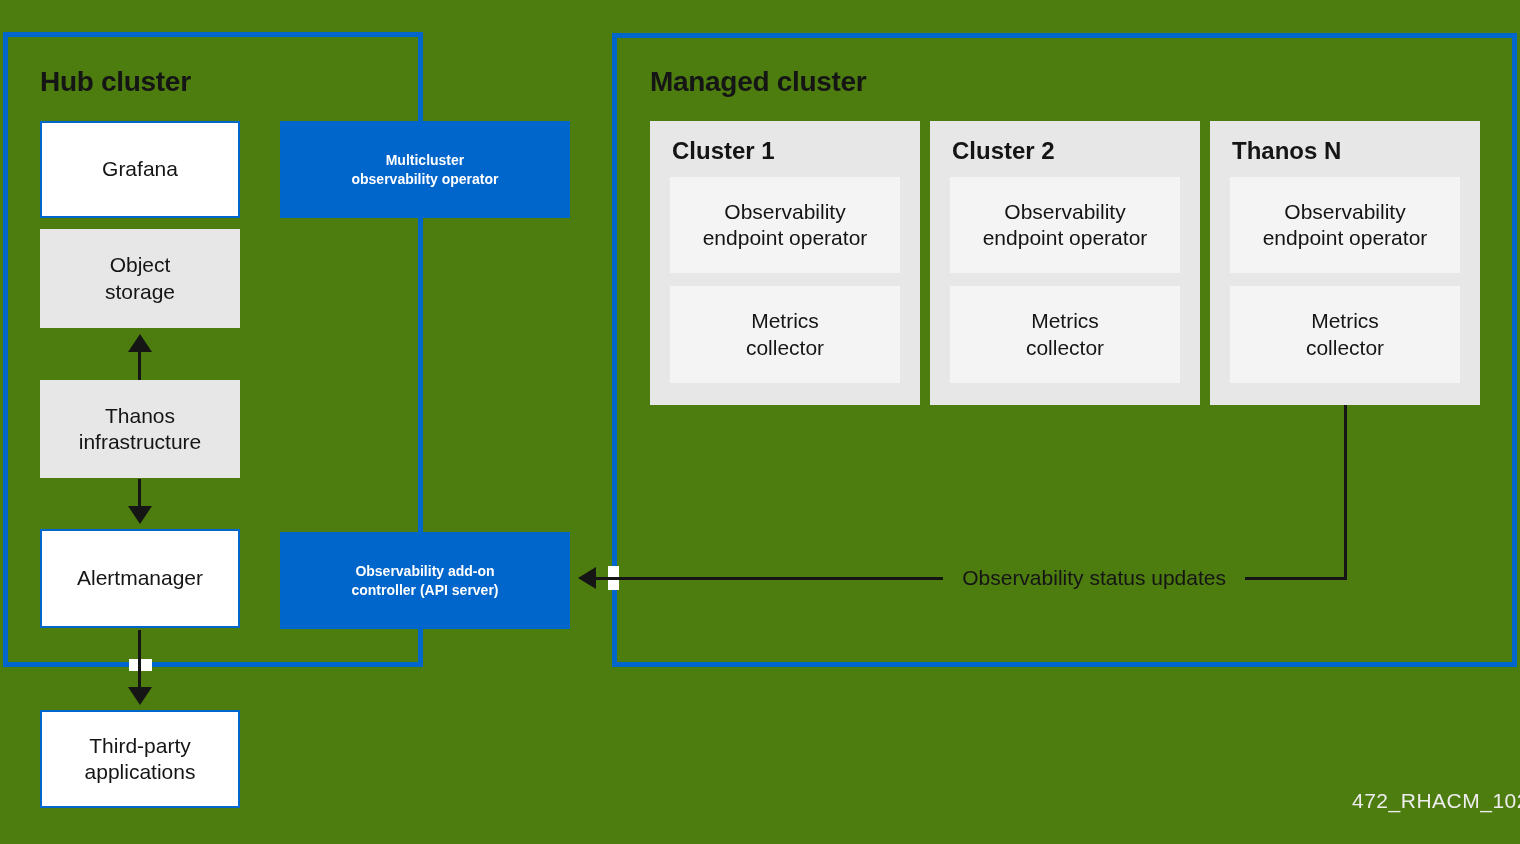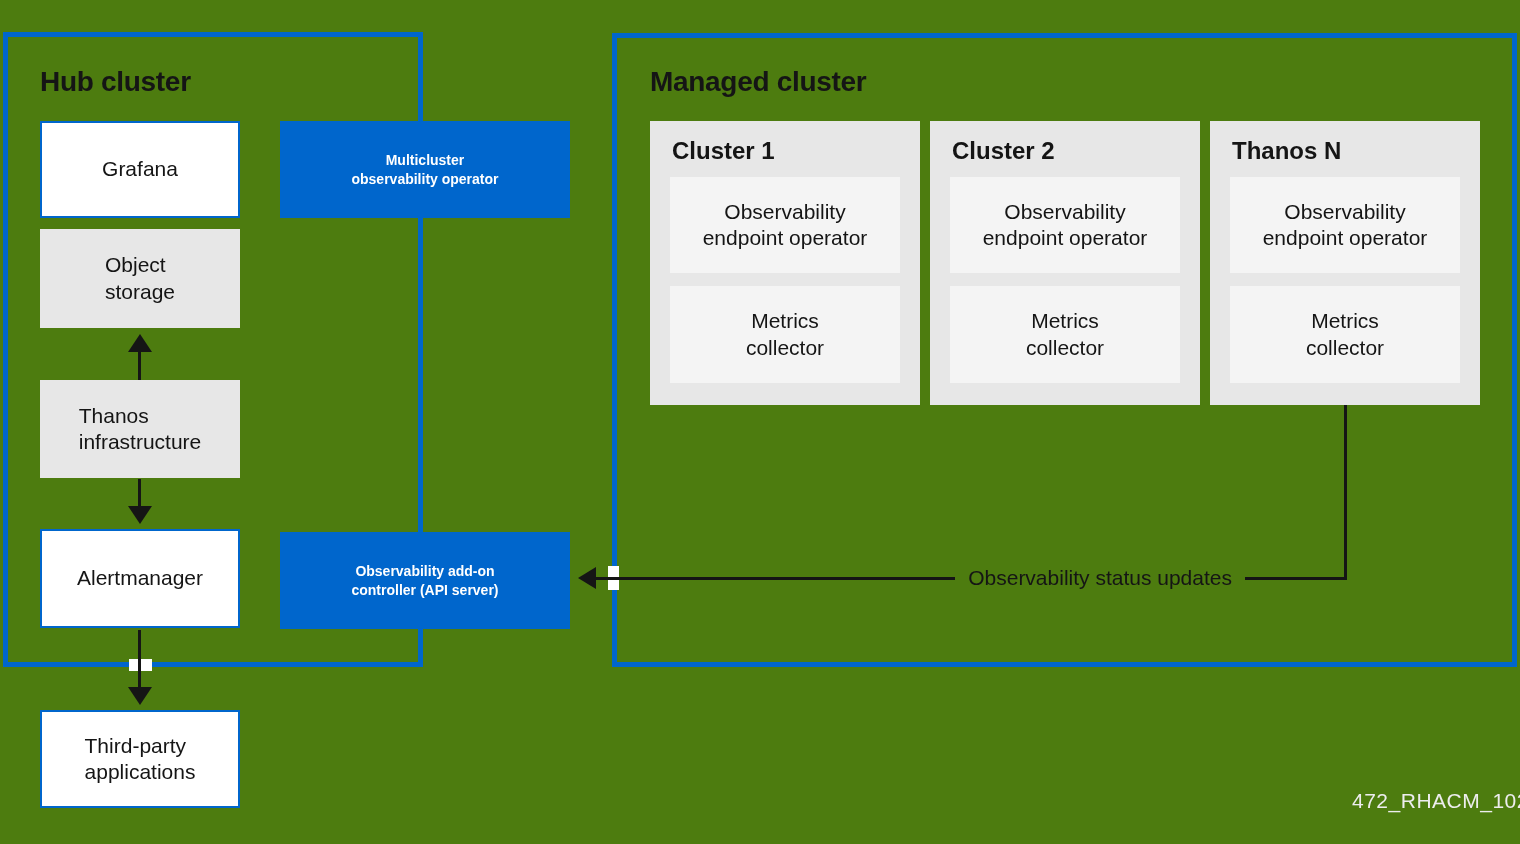--- a/index.html
+++ b/index.html
@@ -13,21 +13,21 @@
   * { margin:0; padding:0; box-sizing:border-box; }
   body { background:#ffffff; }
   .canvas {
     position:relative; width:1520px; height:844px; background:#4d7c0f;
     font-family:"Liberation Sans", sans-serif; color:var(--text); overflow:hidden;
   }
   .abs { position:absolute; }
   .big-box { border:5px solid var(--blue); background:transparent; z-index:1; }
   .section-title { font-weight:bold; font-size:28px; letter-spacing:-0.3px; z-index:2; }
   .node {
-    display:flex; align-items:center; justify-content:center; text-align:left;
+    display:flex; align-items:center; justify-content:center; text-align:center;
     white-space:pre-line; font-size:21px; line-height:1.26; z-index:2;
   }
   .node.outlined { background:#ffffff; border:2px solid var(--blue); }
   .node.gray { background:var(--panel-gray); }
   .blue-box {
     background:var(--blue); color:#ffffff; font-weight:bold; font-size:14px;
     display:flex; align-items:center; justify-content:center; text-align:center;
     white-space:pre-line; line-height:1.3; z-index:7;
   }
   .panel { background:var(--panel-gray); z-index:2; }
@@ -38,21 +38,21 @@
   }
   .vline { width:3px; background:var(--line); z-index:6; }
   .hline { height:3px; background:var(--line); }
   .tri-up { width:0; height:0; border-left:12px solid transparent; border-right:12px solid transparent; border-bottom:18px solid var(--line); z-index:6; }
   .tri-down { width:0; height:0; border-left:12px solid transparent; border-right:12px solid transparent; border-top:18px solid var(--line); z-index:6; }
   .tri-left { width:0; height:0; border-top:11px solid transparent; border-bottom:11px solid transparent; border-right:18px solid var(--line); z-index:6; }
   .mask { background:#ffffff; z-index:5; }
   .status-row { display:flex; align-items:center; z-index:6; }
   .status-row .hline { flex:1; }
   .status-row .hline.fixed { flex:0 0 102px; }
-  .status-label { font-size:21px; margin:0 13px; white-space:nowrap; }
+  .status-label { font-size:21px; margin:0 19px; white-space:nowrap; }
   .watermark { font-size:21px; color:var(--watermark); letter-spacing:0.5px; z-index:2; }
 </style>
 </head>
 <body>
 
 <div class="canvas">
 
   <div>
     <div class="abs big-box" style="left:3px; top:32px; width:420px; height:635px;"></div>
     <div class="abs section-title" style="left:40px; top:66px;">Hub cluster</div>

